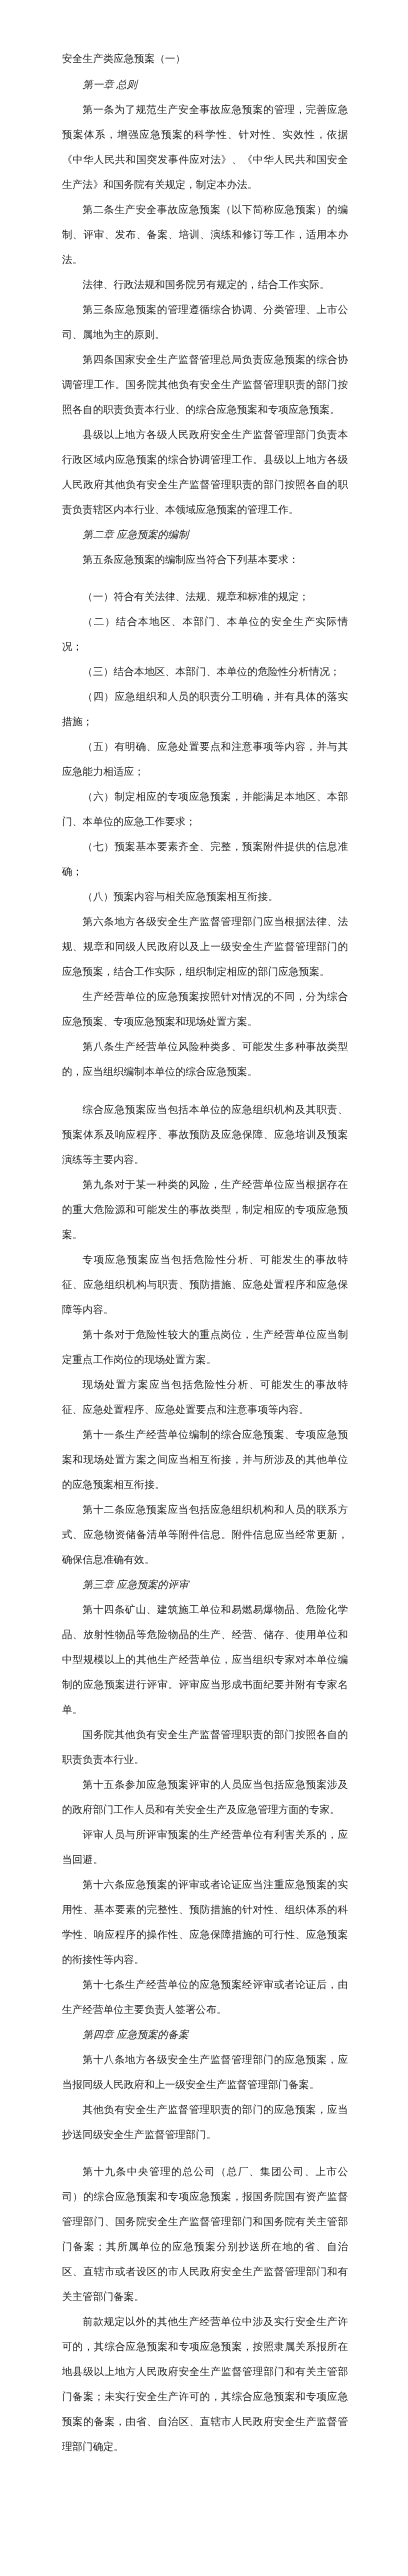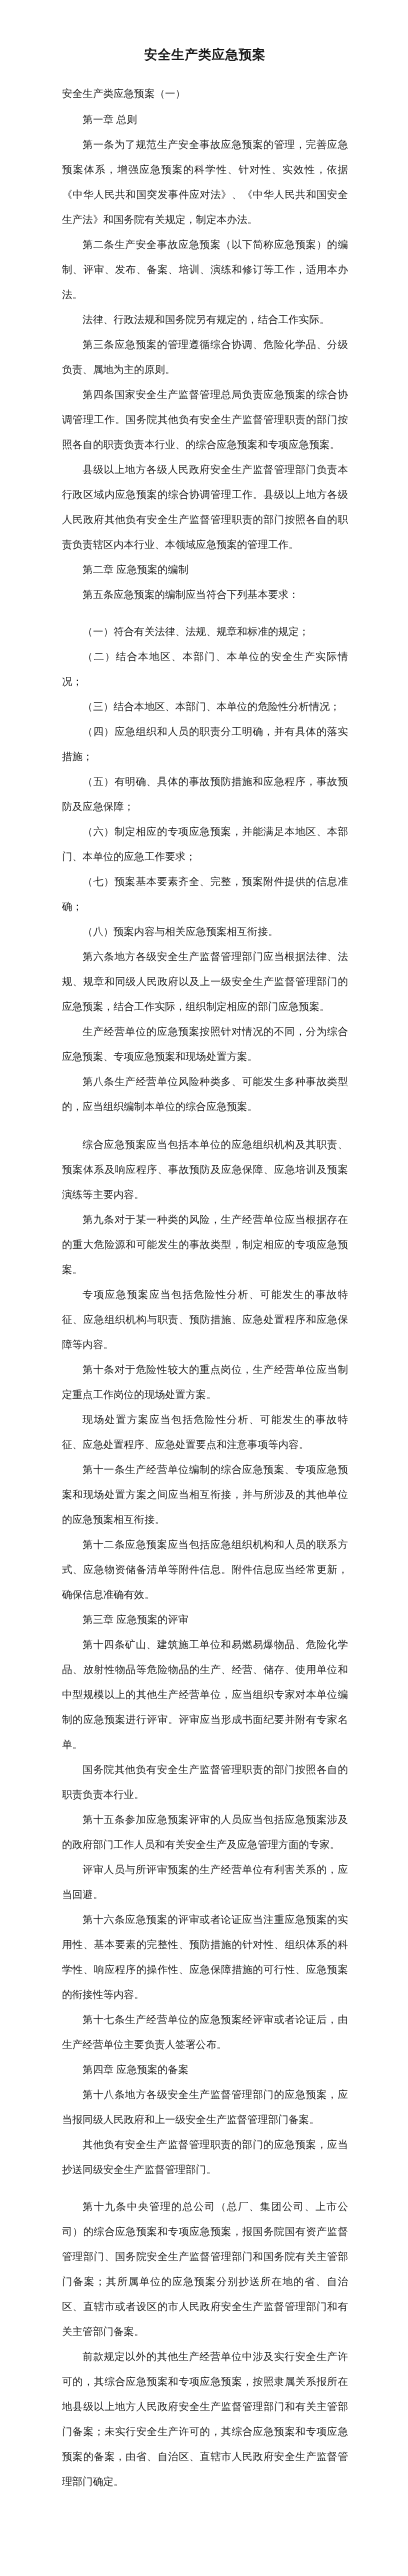--- a/index.html
+++ b/index.html
@@ -33,47 +33,47 @@
     text-justify: inter-ideograph;
     text-indent: 2em;
     word-break: break-all;
   }
   .doc-body p.subtitle {
     text-indent: 0;
     font-family: Liberation Mono, monospace;
   }
   .doc-body p.chapter {
     text-indent: 2em;
+    font-style: italic;
   }
   .doc-body .gap {
     height: 12.4px;
   }
 </style>
 </head>
 <body>
 
 <div class="page">
-  <h1 class="doc-title">安全生产类应急预案</h1>
   <div class="doc-body">
       <p class="para subtitle">安全生产类应急预案（一）</p>
       <p class="para chapter">第一章 总则</p>
       <p class="para para">第一条为了规范生产安全事故应急预案的管理，完善应急预案体系，增强应急预案的科学性、针对性、实效性，依据《中华人民共和国突发事件应对法》、《中华人民共和国安全生产法》和国务院有关规定，制定本办法。</p>
       <p class="para para">第二条生产安全事故应急预案（以下简称应急预案）的编制、评审、发布、备案、培训、演练和修订等工作，适用本办法。</p>
       <p class="para para">法律、行政法规和国务院另有规定的，结合工作实际。</p>
-      <p class="para para">第三条应急预案的管理遵循综合协调、危险化学品、分级负责、属地为主的原则。</p>
+      <p class="para para">第三条应急预案的管理遵循综合协调、分类管理、上市公司、属地为主的原则。</p>
       <p class="para para">第四条国家安全生产监督管理总局负责应急预案的综合协调管理工作。国务院其他负有安全生产监督管理职责的部门按照各自的职责负责本行业、的综合应急预案和专项应急预案。</p>
       <p class="para para">县级以上地方各级人民政府安全生产监督管理部门负责本行政区域内应急预案的综合协调管理工作。县级以上地方各级人民政府其他负有安全生产监督管理职责的部门按照各自的职责负责辖区内本行业、本领域应急预案的管理工作。</p>
       <p class="para chapter">第二章 应急预案的编制</p>
       <p class="para para">第五条应急预案的编制应当符合下列基本要求：</p>
       <div class="gap"></div>
       <p class="para list">（一）符合有关法律、法规、规章和标准的规定；</p>
       <p class="para list">（二）结合本地区、本部门、本单位的安全生产实际情况；</p>
       <p class="para list">（三）结合本地区、本部门、本单位的危险性分析情况；</p>
       <p class="para list">（四）应急组织和人员的职责分工明确，并有具体的落实措施；</p>
-      <p class="para list">（五）有明确、具体的事故预防措施和应急程序，事故预防及应急保障；</p>
+      <p class="para list">（五）有明确、应急处置要点和注意事项等内容，并与其应急能力相适应；</p>
       <p class="para list">（六）制定相应的专项应急预案，并能满足本地区、本部门、本单位的应急工作要求；</p>
       <p class="para list">（七）预案基本要素齐全、完整，预案附件提供的信息准确；</p>
       <p class="para list">（八）预案内容与相关应急预案相互衔接。</p>
       <p class="para para">第六条地方各级安全生产监督管理部门应当根据法律、法规、规章和同级人民政府以及上一级安全生产监督管理部门的应急预案，结合工作实际，组织制定相应的部门应急预案。</p>
       <p class="para para">生产经营单位的应急预案按照针对情况的不同，分为综合应急预案、专项应急预案和现场处置方案。</p>
       <p class="para para">第八条生产经营单位风险种类多、可能发生多种事故类型的，应当组织编制本单位的综合应急预案。</p>
       <div class="gap"></div>
       <p class="para para">综合应急预案应当包括本单位的应急组织机构及其职责、预案体系及响应程序、事故预防及应急保障、应急培训及预案演练等主要内容。</p>
       <p class="para para">第九条对于某一种类的风险，生产经营单位应当根据存在的重大危险源和可能发生的事故类型，制定相应的专项应急预案。</p>
       <p class="para para">专项应急预案应当包括危险性分析、可能发生的事故特征、应急组织机构与职责、预防措施、应急处置程序和应急保障等内容。</p>

